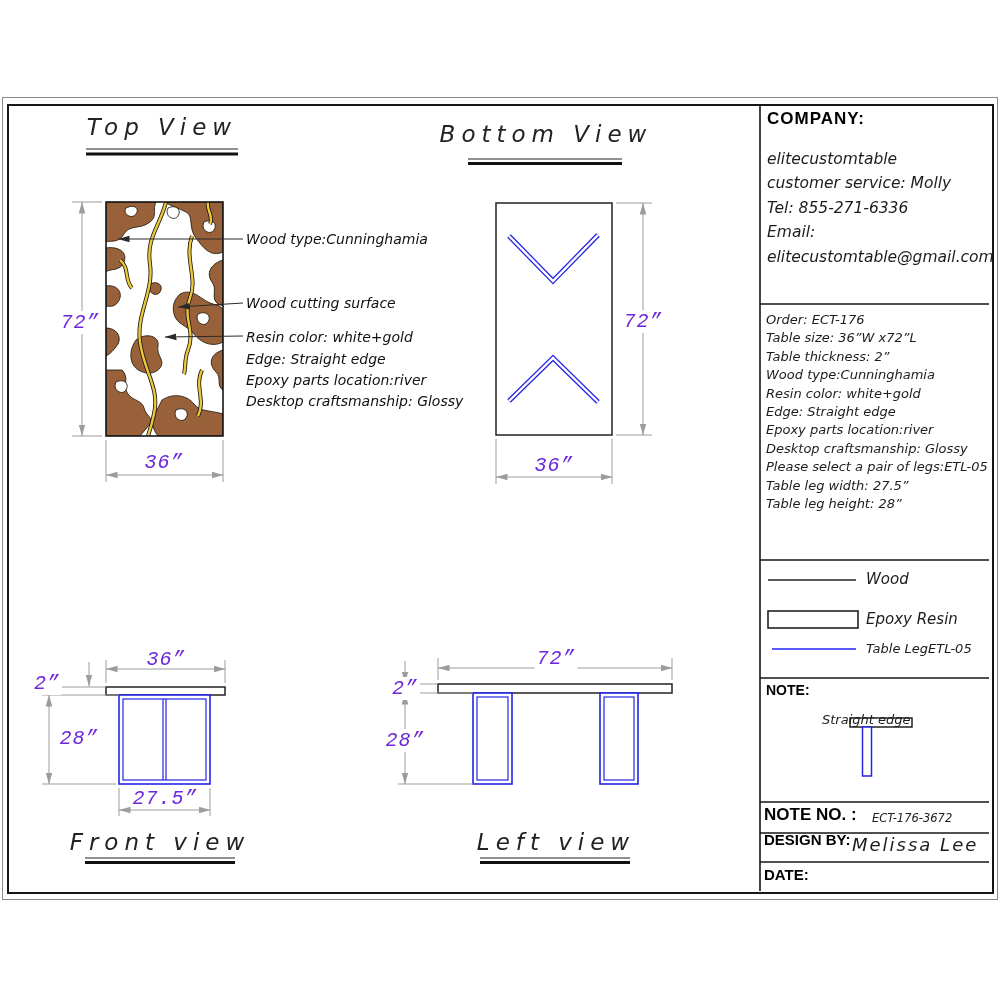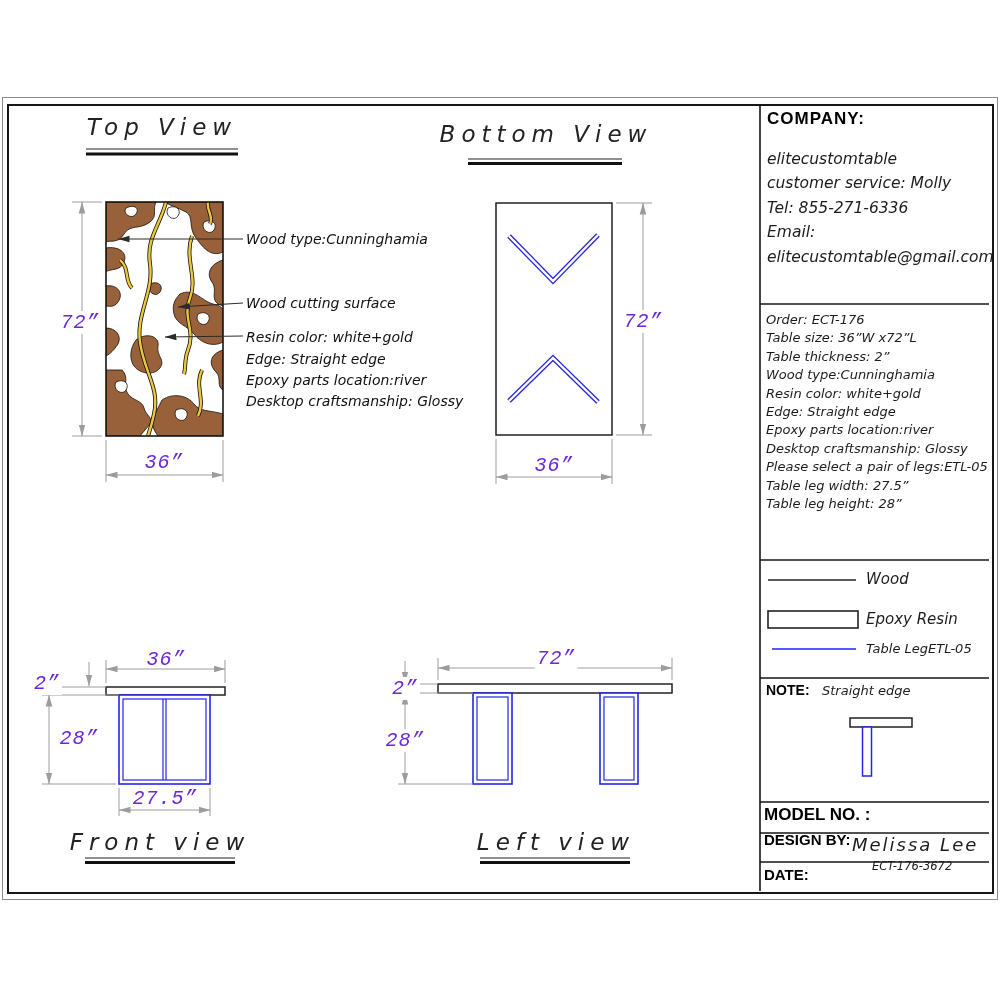--- a/index.html
+++ b/index.html
@@ -13,21 +13,21 @@
   .dim{color:#6d28d9;font-size:20px;letter-spacing:1px;transform:translateX(-50%);font-family:Liberation Mono, monospace;}
   .dim.bg{background:#fff;padding:0 2px;}
   .ann{font-size:14px;color:#111;}
   .bold-lbl{font-family:"Liberation Sans",sans-serif;font-weight:bold;font-style:normal;color:#000;}
   .co-head{font-size:17px;letter-spacing:1px;}
   .co-lines>div{line-height:24.4px;font-size:15.5px;}
   .order-lines>div{line-height:18.4px;font-size:13px;}
   .leg-lbl{font-size:15px;}
   .leg-lbl-sm{font-size:13px;}
   .note-head{font-size:14px;}
-  .note-txt{font-size:13px;}
+  .note-txt{font-size:13px;margin-top:29px;}
   .model-lbl{font-size:17px;}
   .model-val{font-size:11.5px;}
   .design-lbl{font-size:15px;}
   .design-val{font-size:18px;letter-spacing:2px;}
   .date-lbl{font-size:15px;}
 </style>
 </head>
 <body>
 
 <div class="stage">
@@ -247,19 +247,19 @@
     <div>Table leg height: 28”</div>
   </div>
 
   <div class="lbl leg-lbl" style="left:866px;top:570px;">Wood</div>
   <div class="lbl leg-lbl" style="left:866px;top:610px;">Epoxy Resin</div>
   <div class="lbl leg-lbl-sm" style="left:866px;top:641px;">Table LegETL-05</div>
 
   <div class="lbl bold-lbl note-head" style="left:766px;top:682px;">NOTE:</div>
   <div class="lbl note-txt" style="left:822px;top:683px;">Straight edge</div>
 
-  <div class="lbl bold-lbl model-lbl" style="left:764px;top:805px;">MODEL NO. :</div>
-  <div class="lbl model-val" style="left:872px;top:811px;margin-top:48px;">ECT-176-3672</div>
+  <div class="lbl bold-lbl model-lbl" style="left:764px;top:805px;">NOTE NO. :</div>
+  <div class="lbl model-val" style="left:872px;top:811px;">ECT-176-3672</div>
   <div class="lbl bold-lbl design-lbl" style="left:764px;top:831px;">DESIGN BY:</div>
   <div class="lbl design-val" style="left:852px;top:834px;">Melissa Lee</div>
   <div class="lbl bold-lbl date-lbl" style="left:764px;top:866px;">DATE:</div>
 
 </div>
 
 </body></html>

